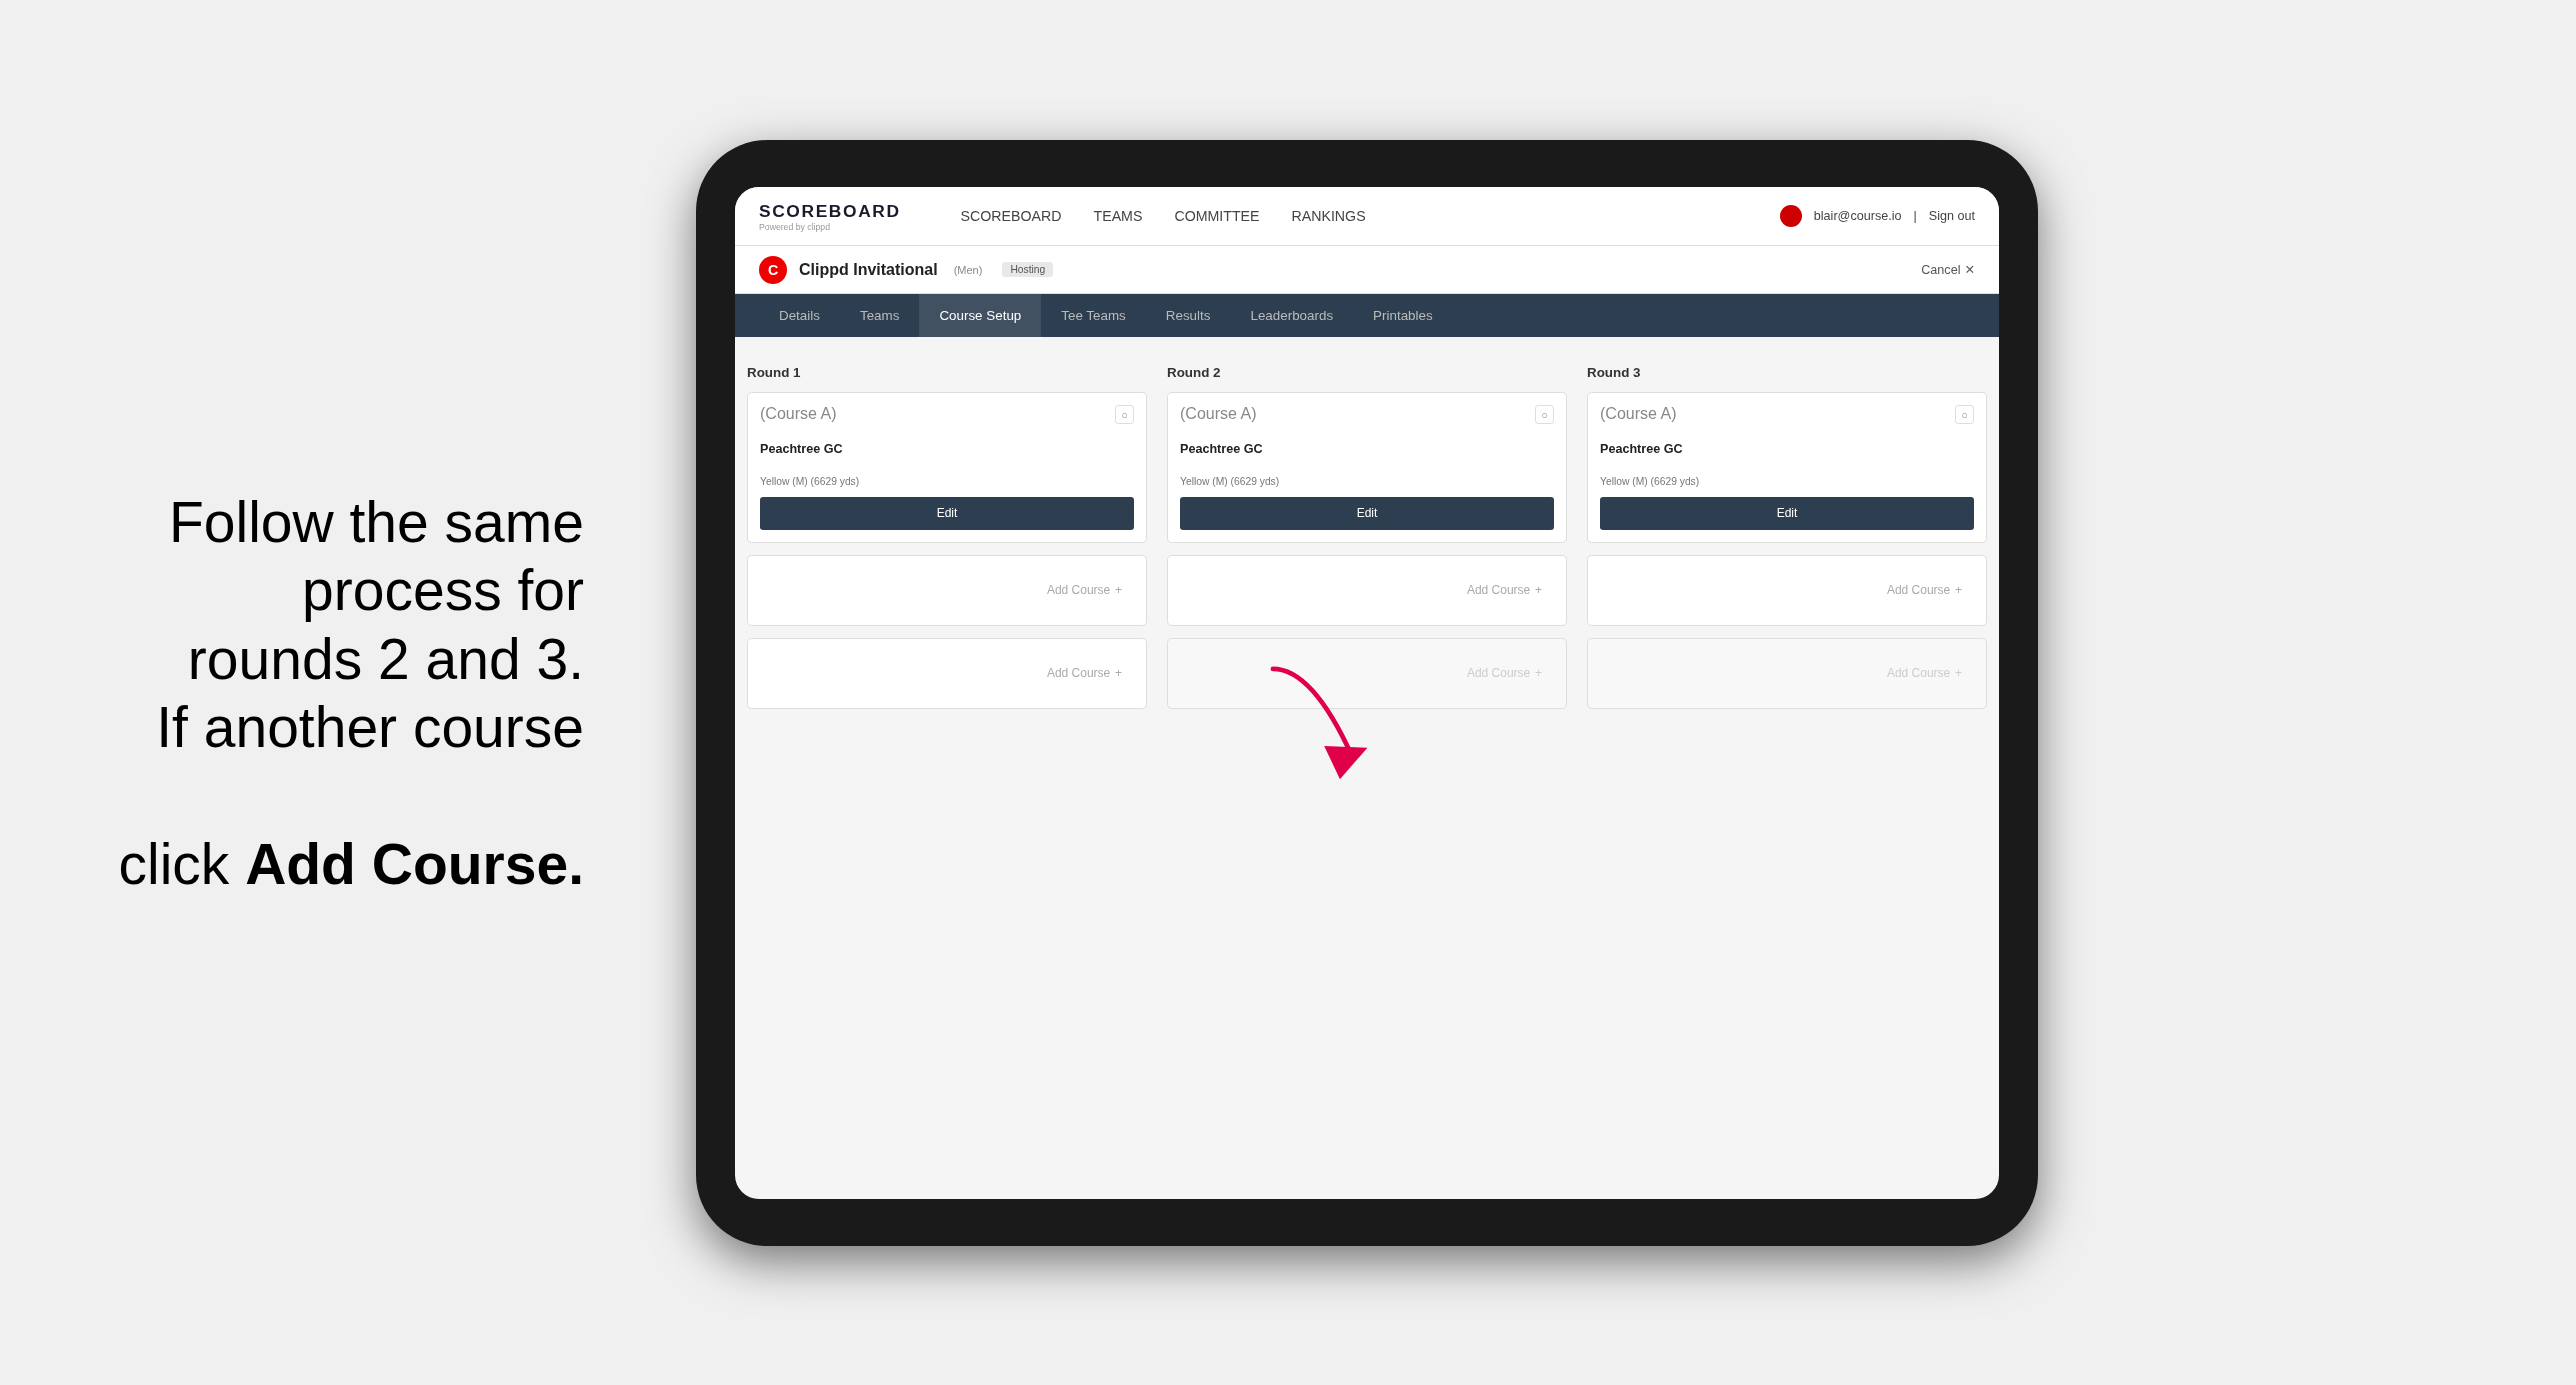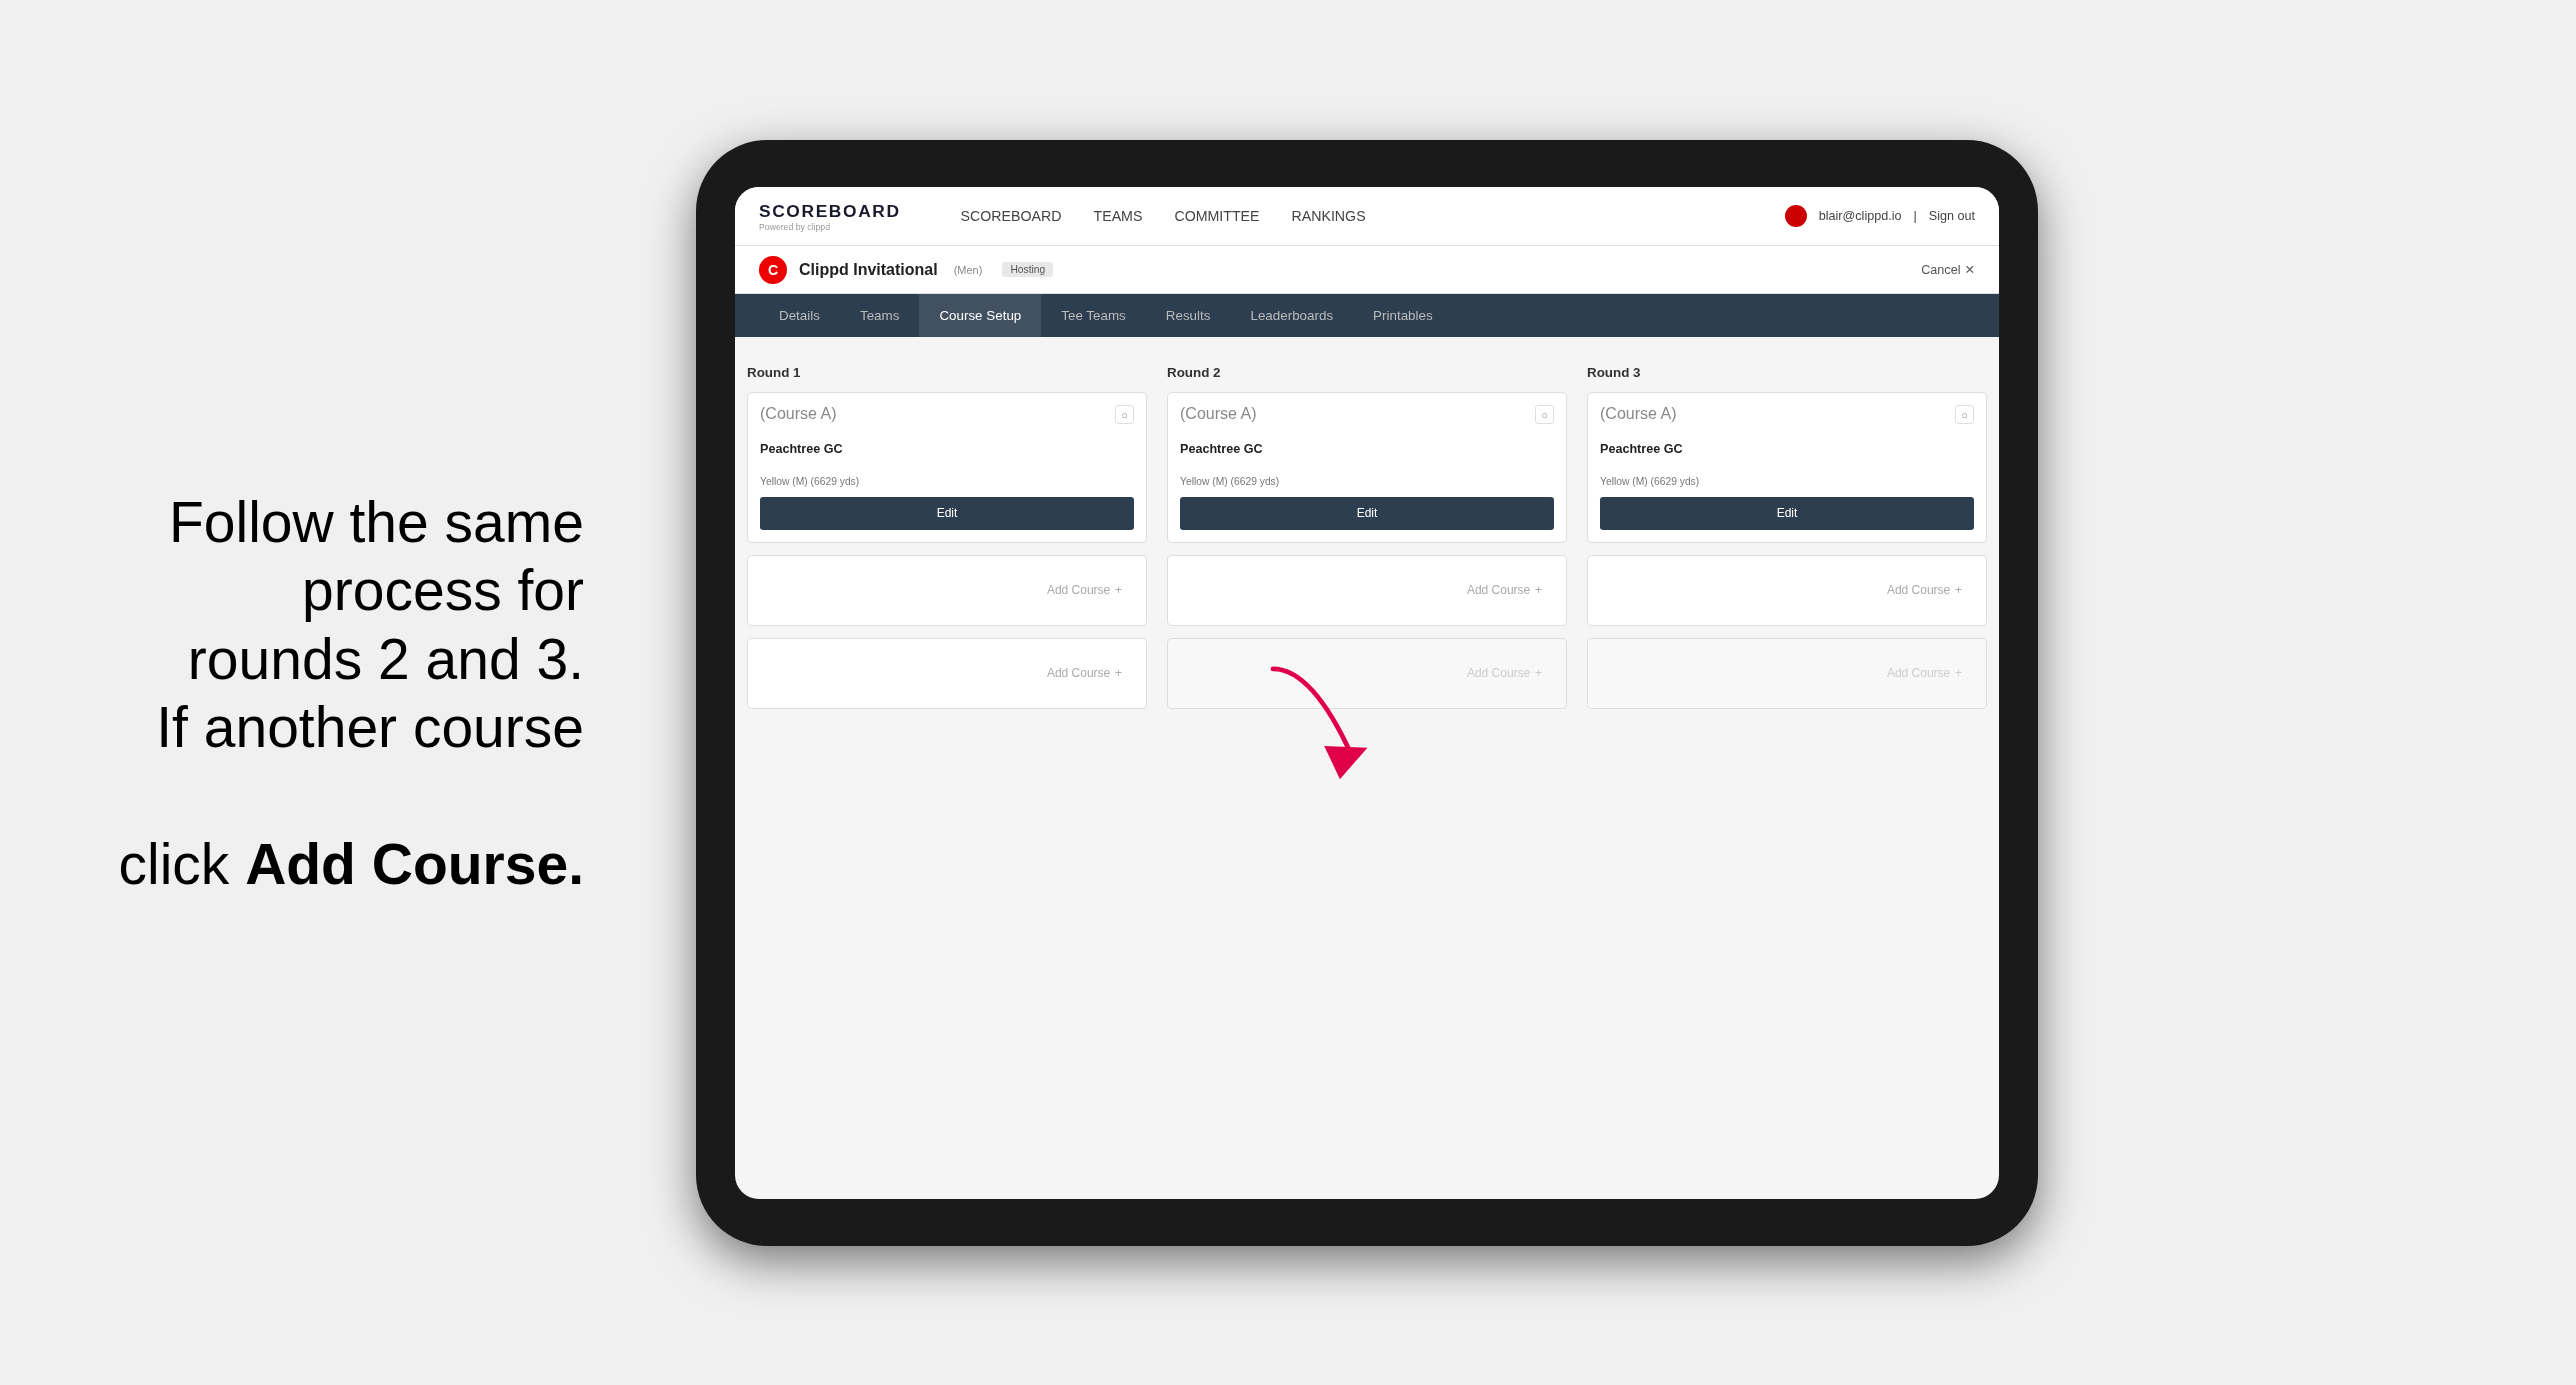--- a/index.html
+++ b/index.html
@@ -330,21 +330,21 @@
           <span class="logo-sub">Powered by clippd</span>
         </div>
         <div class="nav-links">
           <span class="nav-link">SCOREBOARD</span>
           <span class="nav-link">TEAMS</span>
           <span class="nav-link">COMMITTEE</span>
           <span class="nav-link">RANKINGS</span>
         </div>
         <div class="nav-right">
           <div class="user-avatar"></div>
-          <span>blair@clippd.io</span>
+          <span>blair@course.io</span>
           <span>|</span>
           <span class="sign-out-link">Sign out</span>
         </div>
       </div>
 
       <div class="sub-header">
         <div class="sub-header-left">
           <div class="sub-header-logo">
             <span>C</span>
           </div>

